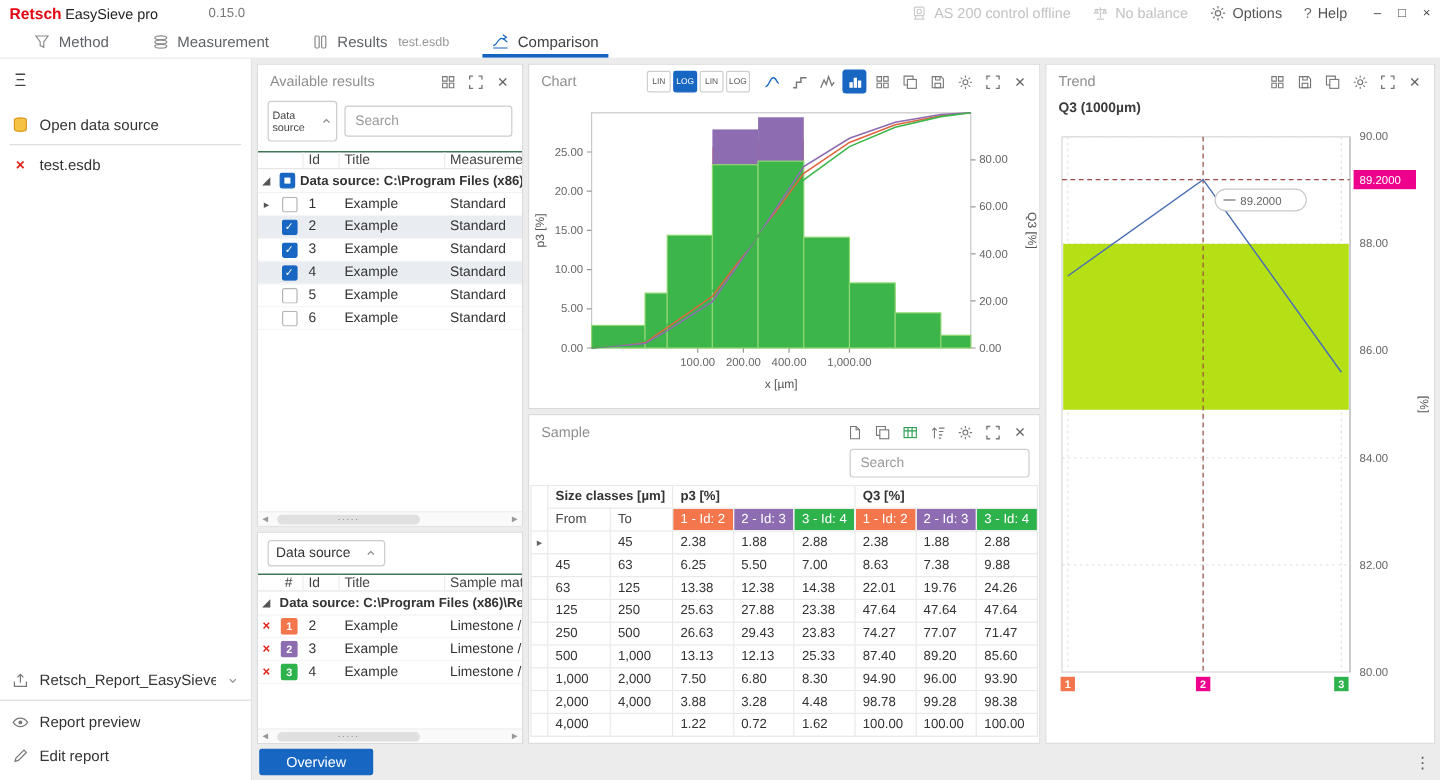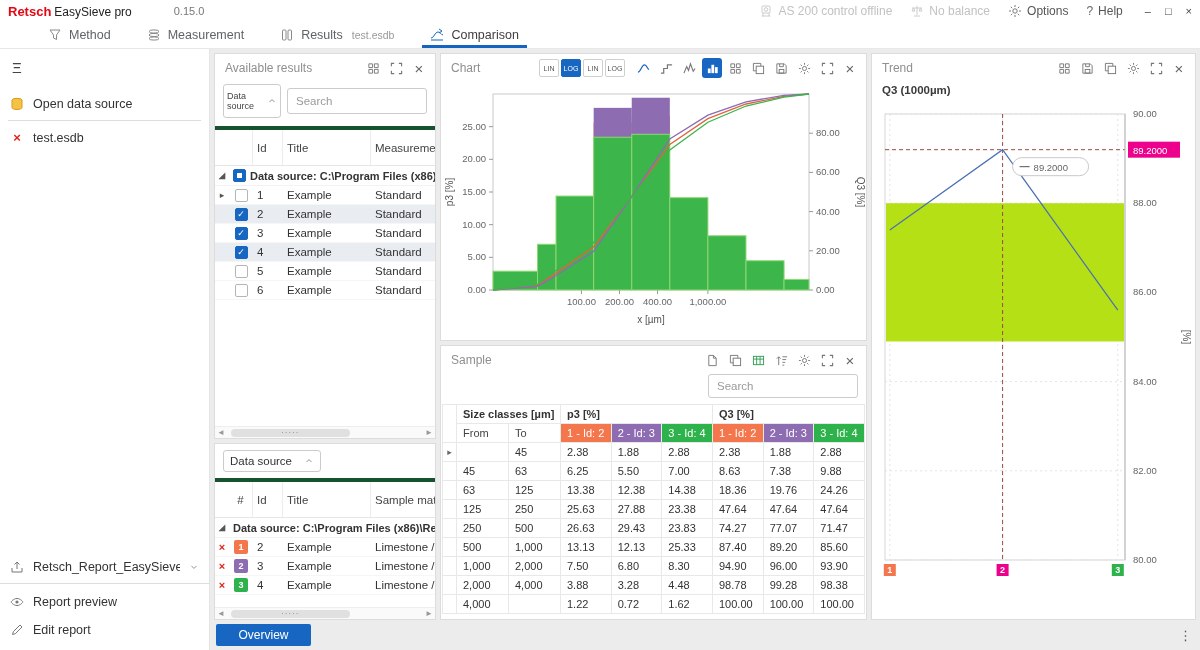--- a/index.html
+++ b/index.html
@@ -13,21 +13,21 @@
 .appname{font-size:12px;color:#222;margin-left:3px}
 .version{color:#777;font-size:11px;margin-left:34px}
 .topbar-right{margin-left:auto;display:flex;align-items:center;gap:18px}
 .status{display:flex;align-items:center;gap:5px;color:#555;font-size:12px;cursor:pointer}
 .status.dim{color:#c2c2c2;cursor:default}
 .status.dim .ic{color:#cccccc}
 .qmark{font-size:12px;color:#666}
 .winbtns{display:flex;gap:14px;margin-left:4px;color:#444}
 .winbtn{font-size:11px;cursor:pointer}
 
-.tabbar{height:27px;display:flex;align-items:stretch;gap:36px;padding-left:48px;border-bottom:1px solid #e8e8e8;flex:0 0 27px;background:#fff}
+.tabbar{height:27px;display:flex;align-items:stretch;gap:36px;padding-left:28px;border-bottom:1px solid #e8e8e8;flex:0 0 27px;background:#fff}
 .tab{display:flex;align-items:center;gap:7px;color:#5f6368;font-size:12.5px;position:relative;cursor:pointer}
 .tab .ic{color:#8a8a8a}
 .tab.active{color:#404040;font-weight:normal}
 .tab.active .ic{color:#1565c0}
 .tab.active::after{content:"";position:absolute;left:-8px;right:-8px;bottom:0;height:3px;background:#1565c0}
 .tabsub{color:#999;font-size:10.5px;font-weight:normal;margin-left:2px}
 
 .main{flex:1;display:flex;min-height:0}
 .sidebar{width:210px;background:#fff;border-right:1px solid #e4e4e4;display:flex;flex-direction:column;padding:8px 0 6px}
 .sb-xi{margin:2px 0 14px 12px;color:#444;font-size:15px;cursor:pointer;width:16px}
@@ -57,21 +57,21 @@
 .tog{width:20px;height:18px;border:1px solid #cfcfcf;border-radius:2px;font-size:7px;display:flex;align-items:center;justify-content:center;color:#555;background:#fff;cursor:pointer}
 .tog.act{background:#1766c2;border-color:#1766c2;color:#fff}
 
 .ar-panel{flex:0 0 386px}
 .ar-controls{display:flex;gap:6px;padding:2px 8px 8px;align-items:center}
 .mini-select{width:58px;height:34px;border:1px solid #ccc;border-radius:3px;display:flex;align-items:center;padding:2px 3px;gap:1px;cursor:pointer;background:#fff}
 .ms-text{font-size:9px;line-height:1.15;color:#444;flex:1;word-break:break-word}
 .chev{width:10px;height:10px;color:#888}
 .search{flex:1;border:1px solid #ccc;border-radius:3px;padding:0 8px;font-size:11.5px;height:26px;font-family:inherit;color:#333;outline:none;min-width:0;background:#fff}
 .search::placeholder{color:#9a9a9a}
-.gt-head{display:flex;height:40px;align-items:stretch;border-top:4px solid #14532d;border-bottom:1px solid #e6e6e6;color:#444;font-size:11.5px;flex:none}
+.gt-head{display:flex;height:15px;align-items:stretch;border-top:1px solid #14532d;border-bottom:1px solid #e6e6e6;color:#444;font-size:11.5px;flex:none}
 .gt-head>div,.gt-row>div{display:flex;align-items:center;padding:0 4px;overflow:hidden;white-space:nowrap}
 .gt-head>div{border-right:1px solid #ececec}
 .gt-head>div:last-child,.gt-head>div.w-gut{border-right:none}
 .w-gut{flex:0 0 14px;justify-content:center;padding:0!important}
 .w-cb{flex:0 0 24px;justify-content:center}
 .w-id{flex:0 0 30px}
 .w-title{flex:0 0 88px}
 .w-rest{flex:1 1 auto;min-width:0}
 .w-num{flex:0 0 24px;justify-content:center}
 .gt-group{display:flex;align-items:center;height:20px;font-size:11px;font-weight:bold;gap:4px;border-bottom:1px solid #f2f2f2;overflow:hidden;white-space:nowrap;flex:none;cursor:pointer}
@@ -721,21 +721,21 @@
                       <td>7.38</td>
                       <td>9.88</td>
                     </tr>
                     <tr>
                       <td class="gutc"></td>
                       <td>63</td>
                       <td>125</td>
                       <td>13.38</td>
                       <td>12.38</td>
                       <td>14.38</td>
-                      <td>18.36</td>
+                      <td>22.01</td>
                       <td>19.76</td>
                       <td>24.26</td>
                     </tr>
                     <tr>
                       <td class="gutc"></td>
                       <td>125</td>
                       <td>250</td>
                       <td>25.63</td>
                       <td>27.88</td>
                       <td>23.38</td>

